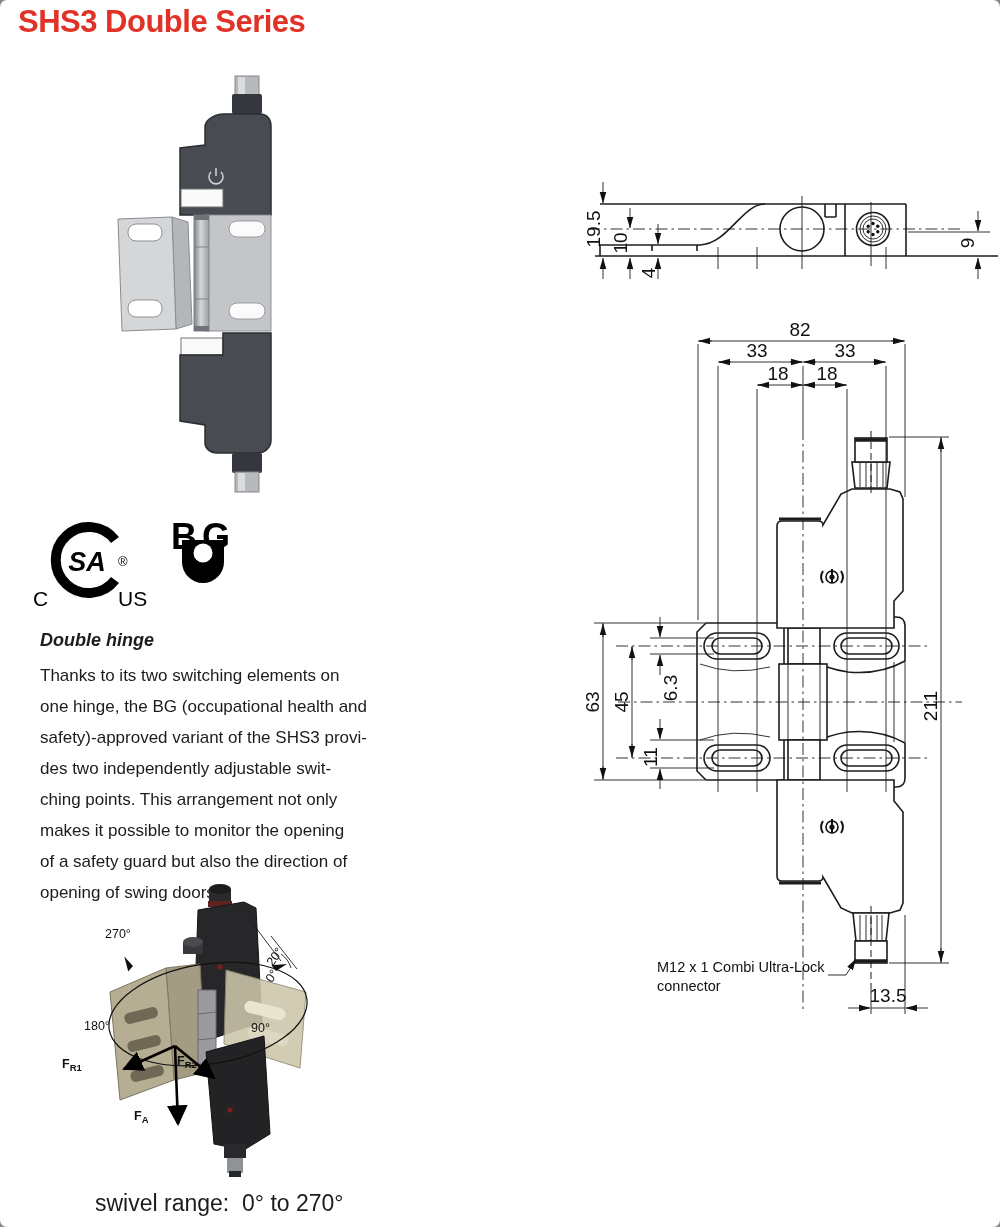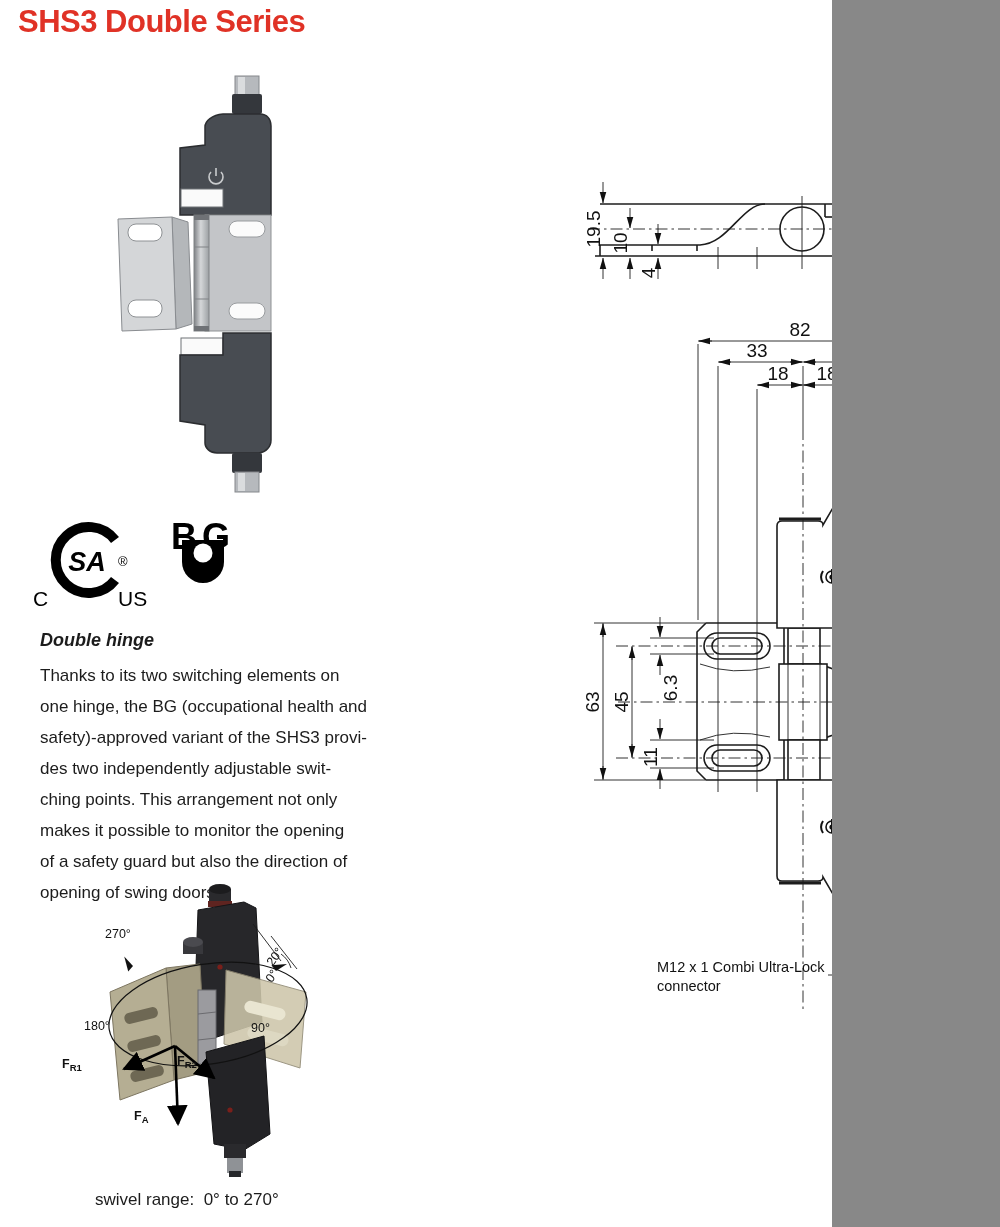--- a/index.html
+++ b/index.html
@@ -1,21 +1,21 @@
 <!DOCTYPE html>
 <html><head>
 <meta charset="utf-8">
 <style>
   html,body{margin:0;padding:0;background:#888;}
-  .page{position:relative;width:832px;height:1227px;background:#ffffff;overflow:hidden;
-        font-family:"Liberation Sans",sans-serif;color:#1c1c1c;}
+  .page{position:relative;width:1000px;height:1227px;background:#ffffff;overflow:hidden;
+        font-family:"Liberation Sans",sans-serif;color:#1c1c1c;border-radius:7px;}
   .title{position:absolute;left:18px;top:4px;font-size:31px;font-weight:bold;color:#e03226;letter-spacing:-0.5px;}
   .heading{position:absolute;left:40px;top:630px;font-size:18px;font-weight:bold;font-style:italic;}
   .bodytext{position:absolute;left:40px;top:660px;width:370px;font-size:17px;line-height:31px;white-space:pre-line;}
-  .swivel{position:absolute;left:95px;top:1190px;font-size:17px;white-space:pre;}
+  .swivel{position:absolute;left:95px;top:1190px;font-size:23px;white-space:pre;}
   .abs{position:absolute;}
   svg .ol{stroke:#1c1c1c;stroke-width:1.6;fill:none;}
   svg .olw{stroke:#1c1c1c;stroke-width:1.6;fill:#fff;}
   svg .thin{stroke:#1c1c1c;stroke-width:0.9;fill:none;}
   svg .cl{stroke:#1c1c1c;stroke-width:0.9;fill:none;stroke-dasharray:12 4 2.5 4;}
   svg .dash{stroke:#1c1c1c;stroke-width:1;fill:none;stroke-dasharray:7 4;}
   svg text.dim{font-family:"Liberation Sans",sans-serif;font-size:19px;fill:#111;}
   svg text.note{font-family:"Liberation Sans",sans-serif;font-size:14.5px;fill:#111;}
   svg text.iso{font-family:"Liberation Sans",sans-serif;font-size:12.5px;fill:#111;}
   svg text.logo{font-family:"Liberation Sans",sans-serif;fill:#000;}

